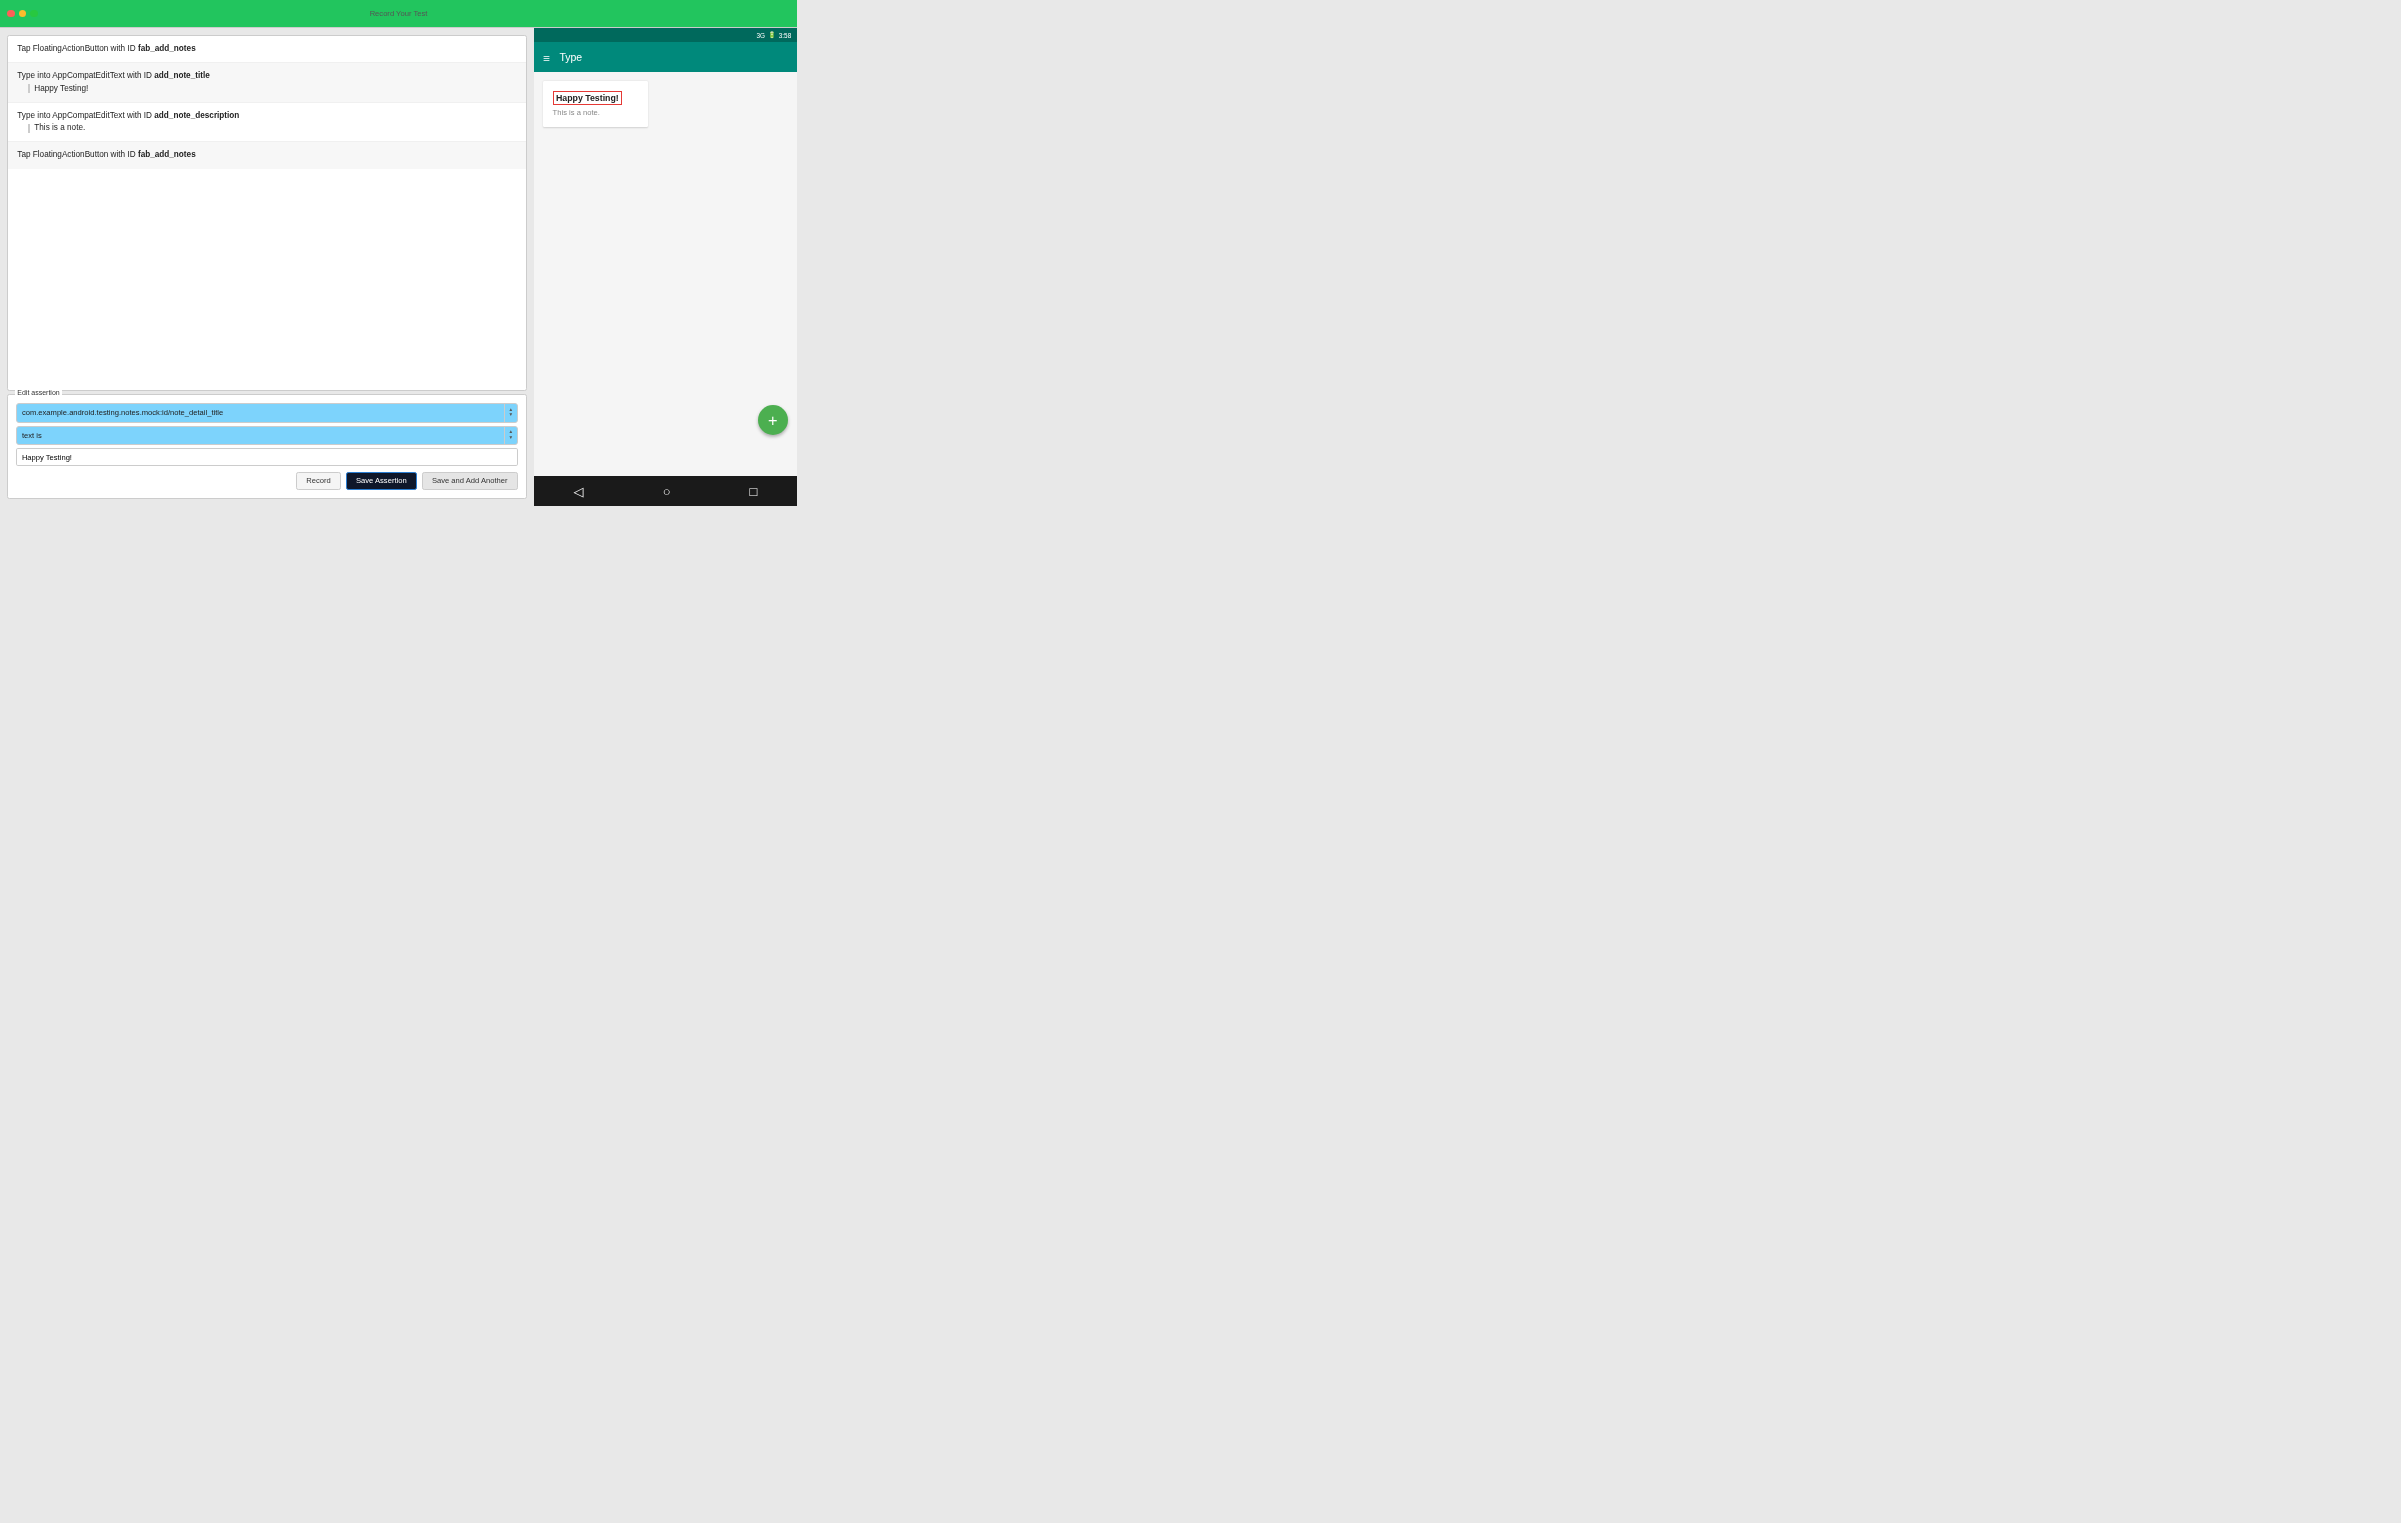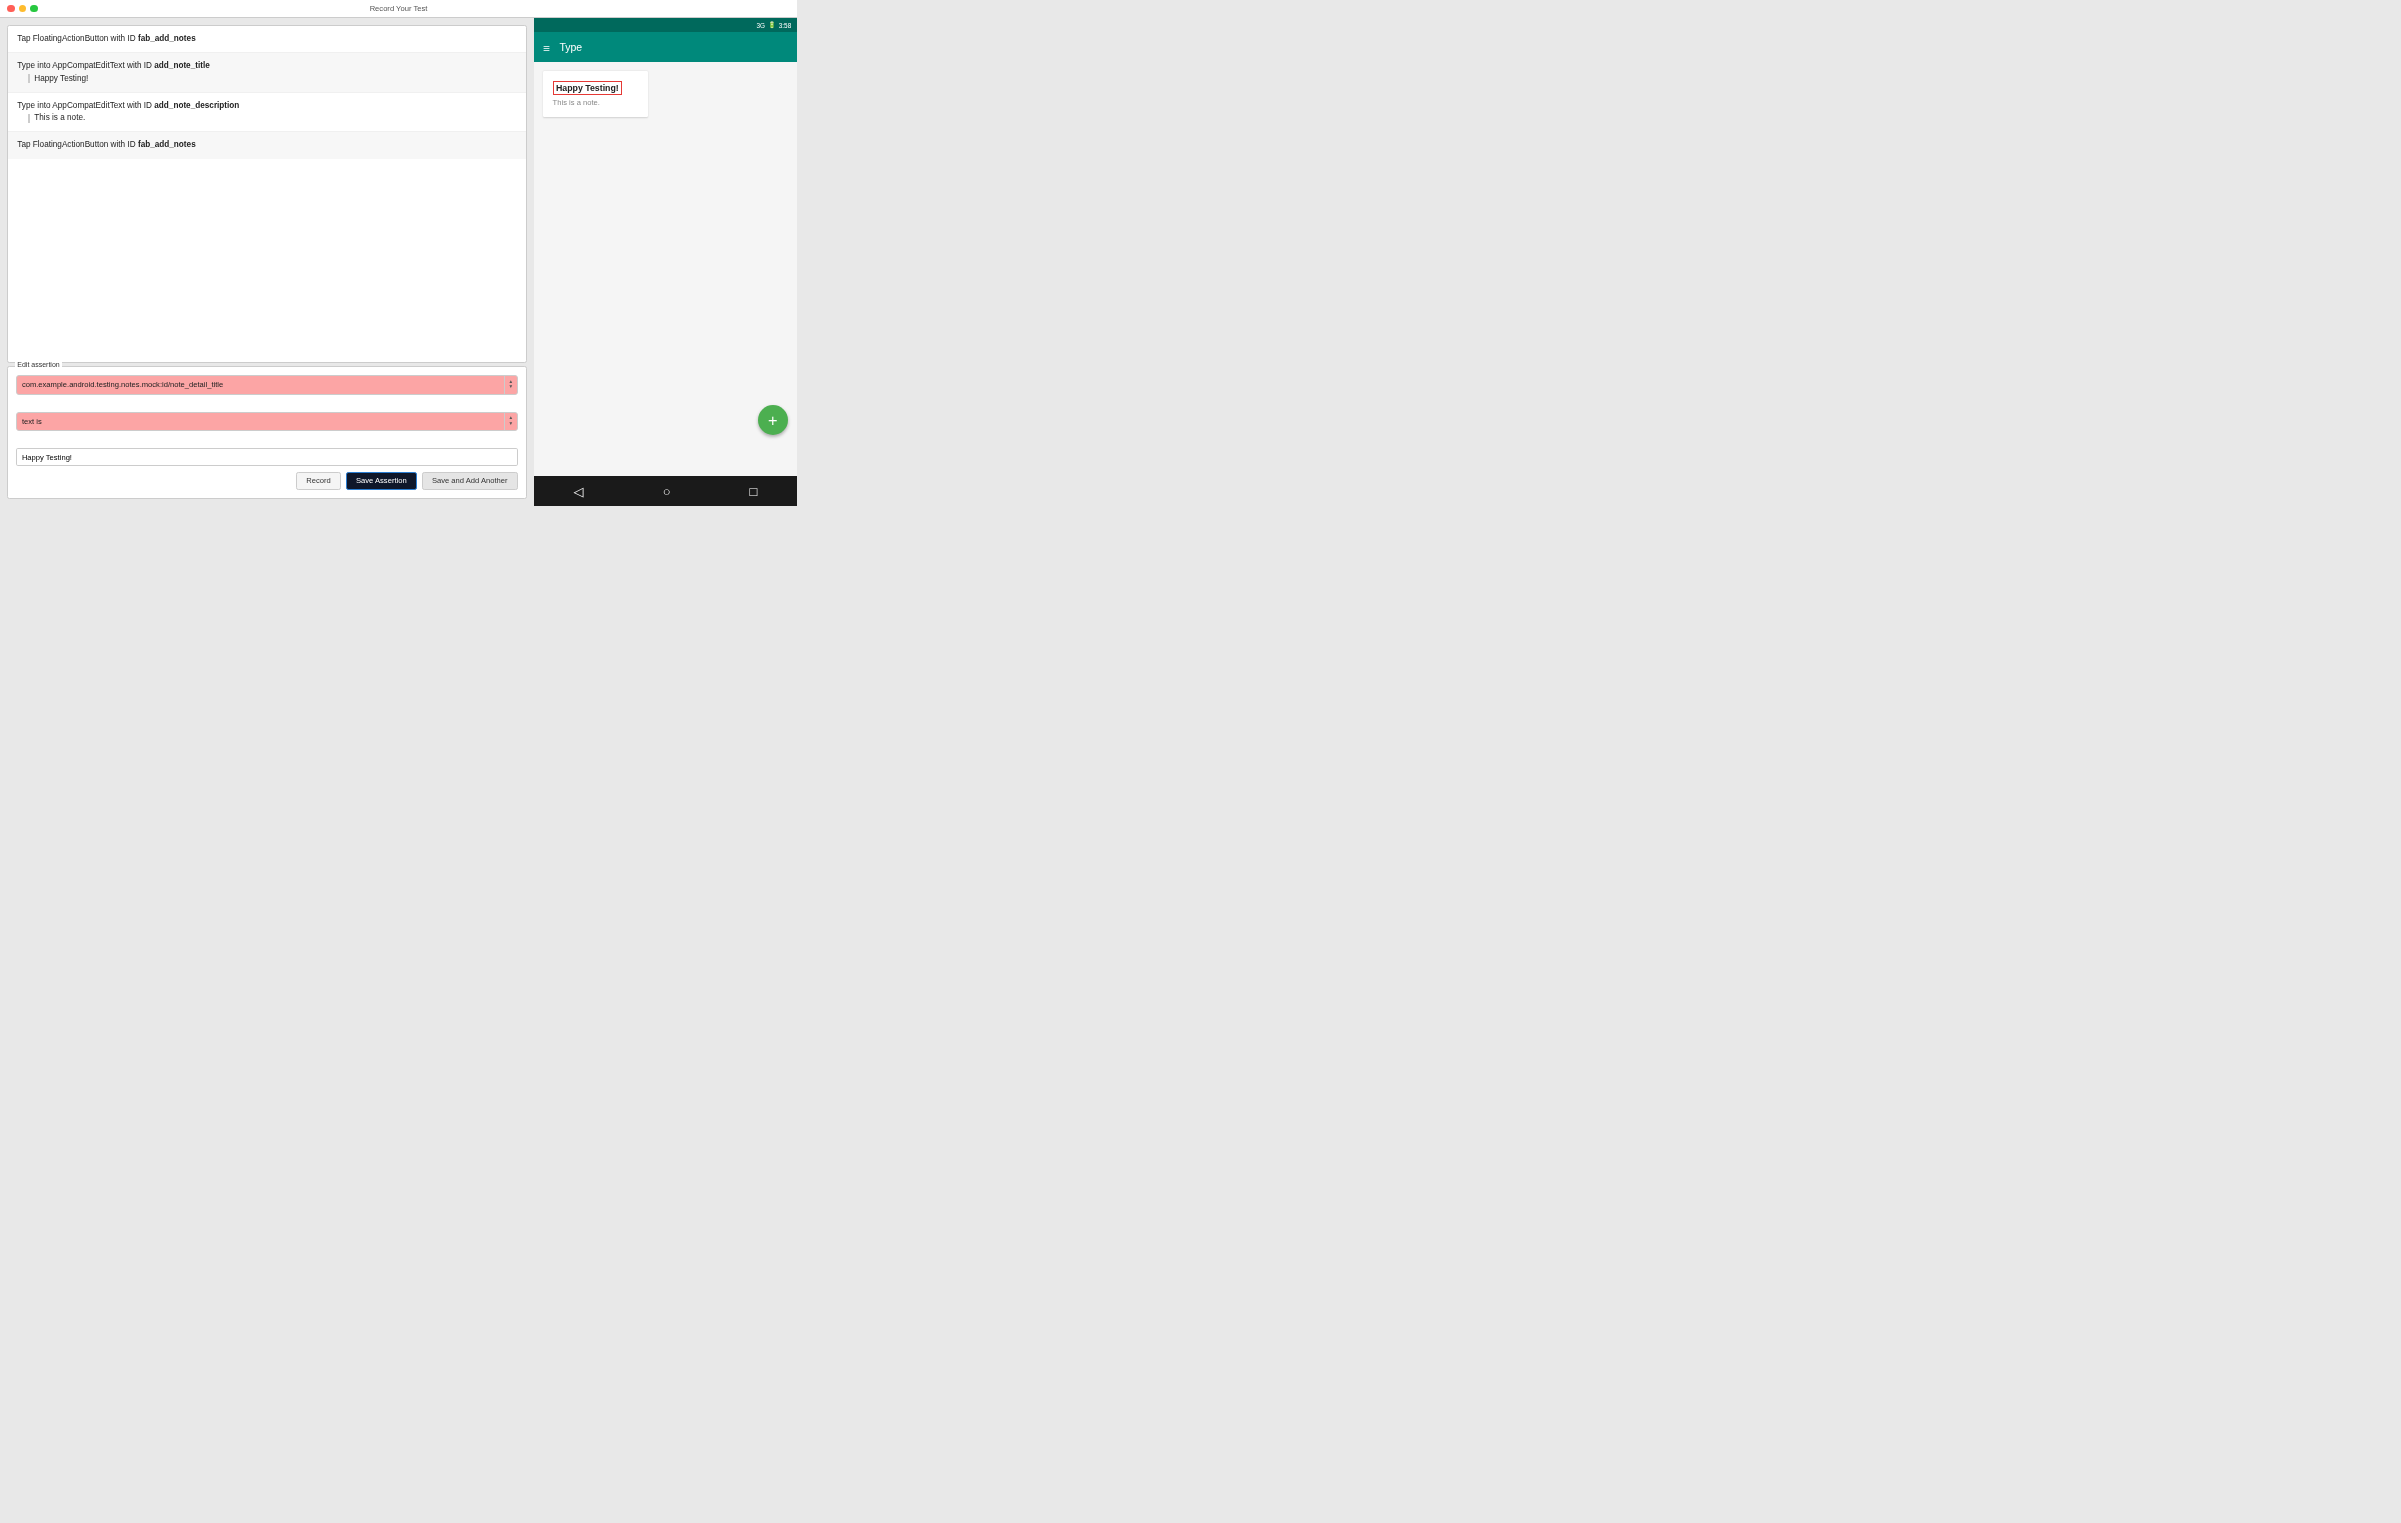--- a/index.html
+++ b/index.html
@@ -9,22 +9,22 @@
       background: #e8e8e8;
       width: 797px;
       height: 506px;
       overflow: hidden;
       display: flex;
       flex-direction: column;
     }
 
     
     .titlebar {
-      background: #ffffff;
-      height: 18px;
+      background: #22c55e;
+      height: 28px;
       display: flex;
       align-items: center;
       justify-content: center;
       position: relative;
       flex-shrink: 0;
       border-bottom: 0.6px solid #ccc;
     }
     .titlebar-buttons {
       position: absolute;
       left: 7px;
@@ -118,22 +118,22 @@
       padding: 0 2.3px;
       font-size: 7px;
       color: #333;
     }
 
     .assertion-field {
       display: flex;
       align-items: center;
       border: 0.6px solid #ccc;
       border-radius: 3px;
-      margin-bottom: 17px;
-      background: #fca5a5;
+      margin-bottom: 3px;
+      background: #7dd3fc;
       overflow: hidden;
     }
     .assertion-field input[type="text"],
     .assertion-field select {
       flex: 1;
       border: none;
       outline: none;
       font-size: 7.6px;
       padding: 3.5px 4.7px;
       background: transparent;

